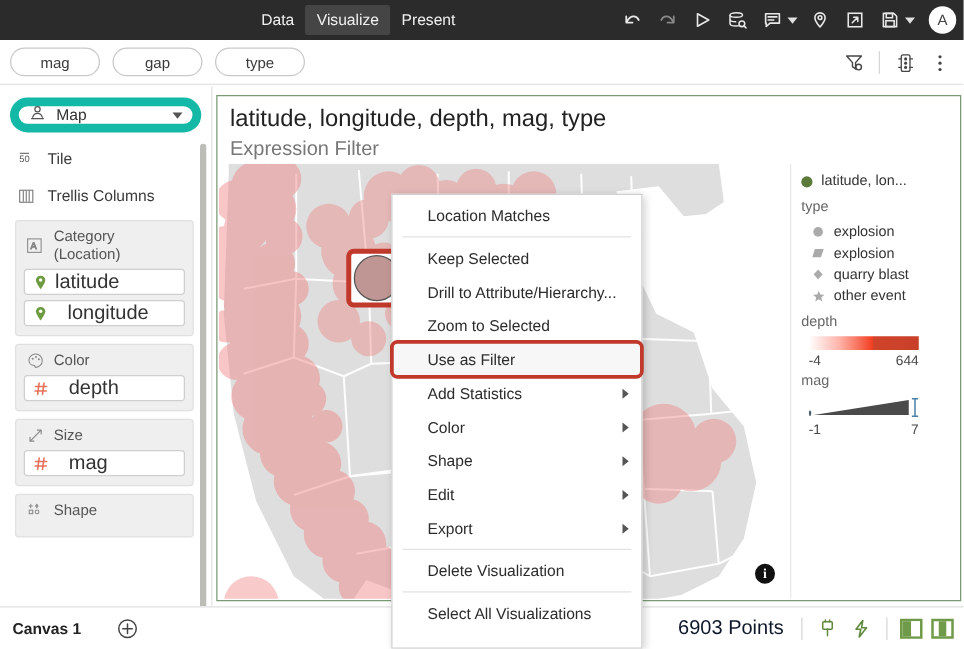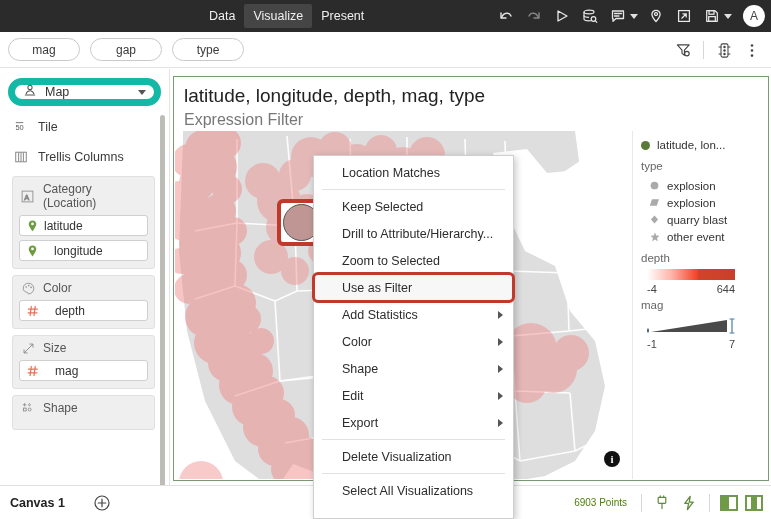--- a/index.html
+++ b/index.html
@@ -81,21 +81,21 @@
   .panel-row.head { font-weight: bold; color: #2a2a2a; padding-left: 8px; }
 
   .grp {
     margin: 4px 14px 6px 12px; background: #efefef; border: 1px solid #e0e0e0; border-radius: 3px;
     padding: 5px 6px 7px 6px;
   }
   .grp-title { display: flex; align-items: center; font-size: 12px; color: #555; margin-bottom: 5px; }
   .grp-title .ri { width: 18px; display: flex; align-items: center; justify-content: center; margin-right: 6px; }
   .pill {
     background: #fff; border: 1px solid #cfcfcf; border-radius: 3px; height: 21px;
-    display: flex; align-items: center; padding: 0 7px; font-size: 12px; color: #333;
+    display: flex; align-items: center; padding: 0 7px; font-size: 16px; color: #333;
     margin-bottom: 4px; cursor: pointer;
   }
   .pill .pi { margin-right: 6px; display: flex; align-items: center; }
   .pill:last-child { margin-bottom: 0; gap: 10px; }
 
   .lp-scroll {
     position: absolute; right: 4px; top: 46px; width: 5px; height: 390px;
     background: #bdbdb8; border-radius: 3px; cursor: pointer;
   }
 
@@ -159,21 +159,21 @@
   }
 
   
   .bottombar {
     position: absolute; left: 0; bottom: 0; width: 771px; height: 34px;
     background: #fff; border-top: 1px solid #e0e0e0; display: flex; align-items: center;
   }
   .canvas-lbl { font-size: 12.5px; color: #222; margin-left: 10px; font-weight: bold; }
   .plus-btn { margin-left: 28px; width: 18px; height: 18px; cursor: pointer; }
   .bb-right { position: absolute; right: 8px; display: flex; align-items: center; gap: 7px; }
-  .pts { font-size: 10px; color: #4d7c0f; margin-right: 4px; }
+  .pts { font-size: 16px; color: #0f172a; margin-right: 4px; }
   .bb-ico { width: 20px; height: 20px; display: flex; align-items: center; justify-content: center; cursor: pointer; }
   .layout-ico { width: 18px; height: 16px; border: 2px solid #6f9a49; display: flex; cursor: pointer; }
   .layout-ico .fl { width: 50%; height: 100%; background: #6f9a49; }
   .layout-ico .fr { width: 50%; height: 100%; background: #fff; }
   .layout-ico.b .fm { width: 40%; height: 100%; background: #6f9a49; margin: 0 auto; }
 
   .info-btn {
     position: absolute; right: 12px; bottom: 12px; width: 16px; height: 16px; border-radius: 50%;
     background: #111; color: #fff; font-size: 11px; font-weight: bold;
     display: flex; align-items: center; justify-content: center; cursor: pointer; z-index: 20;

